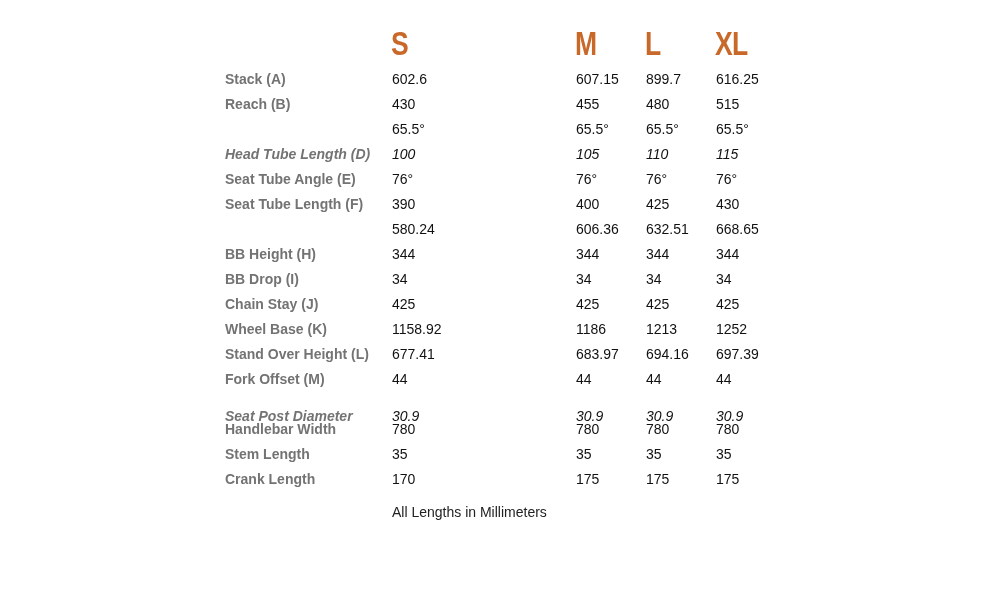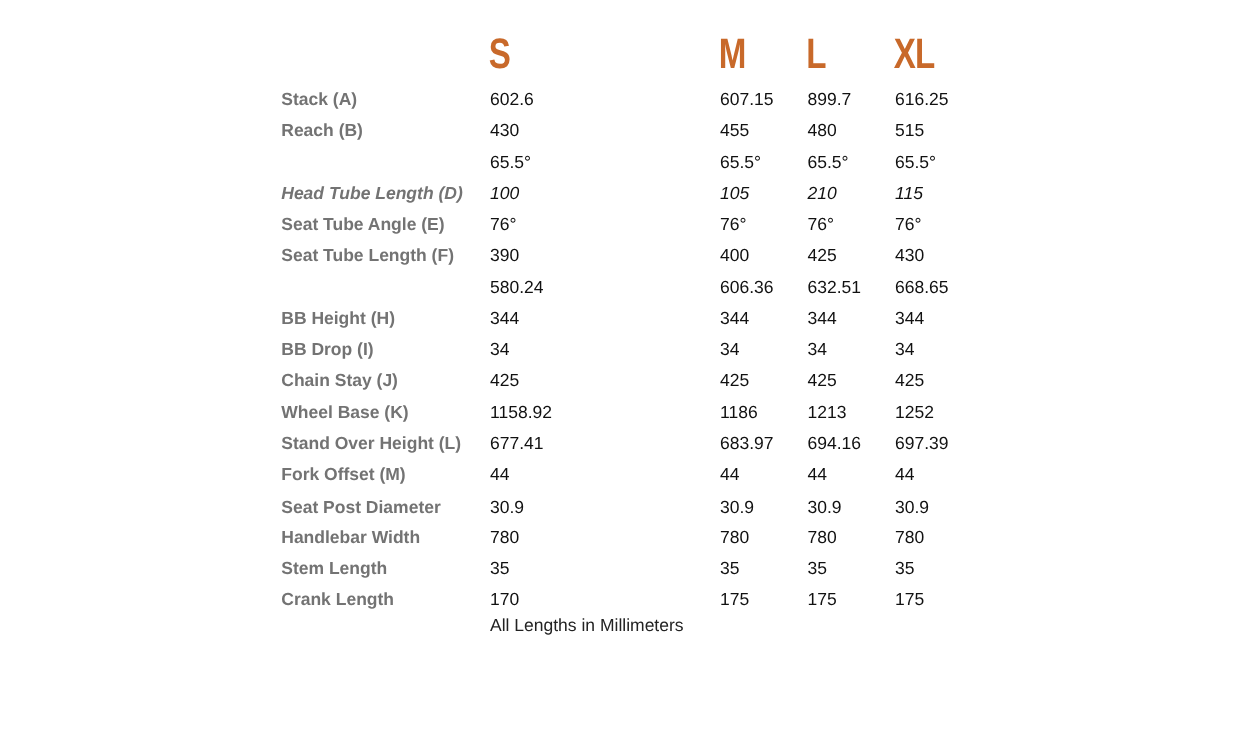--- a/index.html
+++ b/index.html
@@ -3,21 +3,21 @@
   <meta charset="utf-8">
   <style>
     html, body { margin: 0; padding: 0; background: #ffffff; }
     body { width: 1000px; height: 600px; position: relative; overflow: hidden; font-family: "Liberation Sans", sans-serif; color: #111; }
     .sizes { position: absolute; top: 22px; left: 0; height: 42px; }
     .size { position: absolute; top: 0; font-family: "Liberation Sans", sans-serif; font-weight: bold; font-size: 34px; color: #c8692a; transform: scaleX(0.78); transform-origin: left top; letter-spacing: -1px; line-height: 42px; }
     .row { position: absolute; left: 0; height: 25px; width: 1000px; font-size: 14px; line-height: 20px; }
     .label { position: absolute; left: 225px; font-weight: bold; color: #737373; }
     .val { position: absolute; color: #111; }
     .c0 { left: 392px; } .c1 { left: 576px; } .c2 { left: 646px; } .c3 { left: 716px; }
-    .footer { position: absolute; top: 492px; left: 392px; font-size: 14px; color: #222; }
+    .footer { position: absolute; top: 504px; left: 392px; font-size: 14px; color: #222; }
   </style>
 </head>
 <body>
 
 <div class="sizes">
   <span class="size" style="left:391px">S</span>
   <span class="size" style="left:575px">M</span>
   <span class="size" style="left:645px">L</span>
   <span class="size" style="left:715px">XL</span>
 </div>
@@ -40,21 +40,21 @@
     <div class="row" style="top: 119px;">
       <span class="val c0">65.5°</span>
       <span class="val c1">65.5°</span>
       <span class="val c2">65.5°</span>
       <span class="val c3">65.5°</span>
     </div>
     <div class="row" style="top: 144px; font-style: italic;">
       <span class="label">Head Tube Length (D)</span>
       <span class="val c0">100</span>
       <span class="val c1">105</span>
-      <span class="val c2">210</span>
+      <span class="val c2">110</span>
       <span class="val c3">115</span>
     </div>
     <div class="row" style="top: 169px;">
       <span class="label">Seat Tube Angle (E)</span>
       <span class="val c0">76°</span>
       <span class="val c1">76°</span>
       <span class="val c2">76°</span>
       <span class="val c3">76°</span>
     </div>
     <div class="row" style="top: 194px;">
@@ -105,21 +105,21 @@
       <span class="val c2">694.16</span>
       <span class="val c3">697.39</span>
     </div>
     <div class="row" style="top: 369px;">
       <span class="label">Fork Offset (M)</span>
       <span class="val c0">44</span>
       <span class="val c1">44</span>
       <span class="val c2">44</span>
       <span class="val c3">44</span>
     </div>
-    <div class="row" style="top: 395px;">
+    <div class="row" style="top: 406px; font-style: italic;">
       <span class="label">Seat Post Diameter</span>
       <span class="val c0">30.9</span>
       <span class="val c1">30.9</span>
       <span class="val c2">30.9</span>
       <span class="val c3">30.9</span>
     </div>
     <div class="row" style="top: 419px; padding-left: 44px;">
       <span class="label">Handlebar Width</span>
       <span class="val c0">780</span>
       <span class="val c1">780</span>

